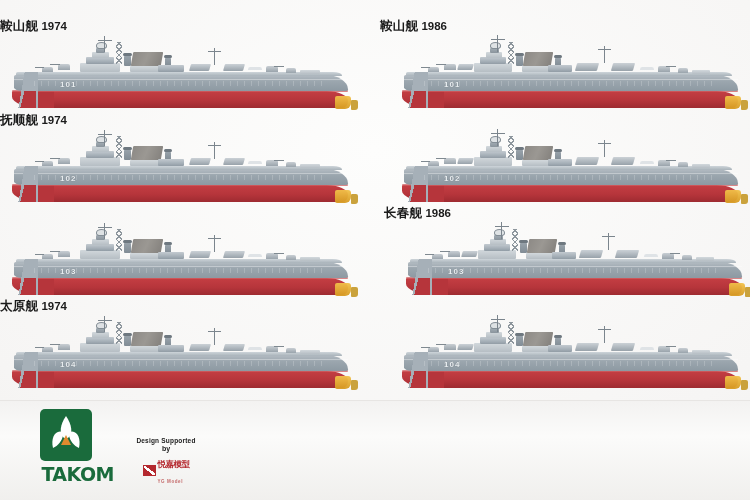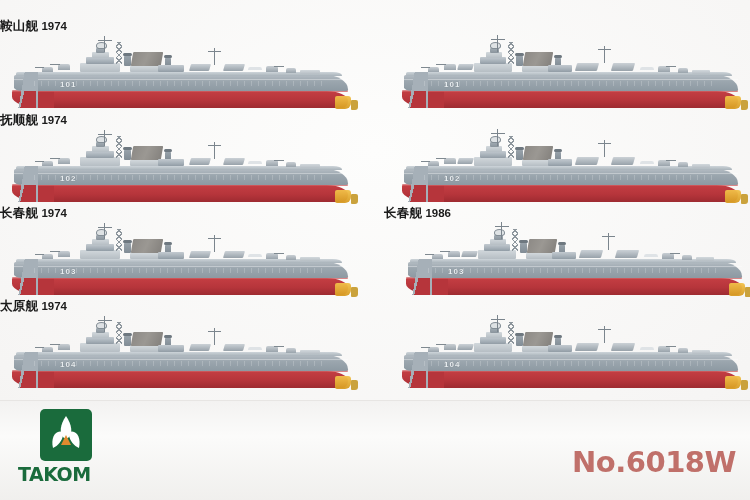--- a/index.html
+++ b/index.html
@@ -277,21 +277,21 @@
   .brand-mark {
     width: 52px; height: 52px;
     margin: 0 auto;
     background: #1a6b3c;
     border-radius: 5px;
     position: relative;
     overflow: hidden;
   }
   .brand-word {
     margin-top: 2px;
-    text-align: left;
+    text-align: right;
     font-family: "DejaVu Sans", sans-serif;
     font-weight: bold;
     font-size: 19px;
     letter-spacing: -0.5px;
     color: #1a6b3c;
   }
   .design-credit {
     position: absolute;
     left: 120px;
     top: 36px;
@@ -450,23 +450,20 @@
         <div class="yard" style="left:200px; bottom:58px; width:13px;"></div>
         <div class="boat" style="left:240px; bottom:40px; width:14px;"></div>
         <div class="gun" style="left:258px; bottom:38px; width:12px; height:6px;"></div>
         <div class="barrel" style="left:266px; bottom:43px; width:10px;"></div>
         <div class="gun" style="left:278px; bottom:37px; width:10px; height:5px;"></div>
         <div class="blk light" style="left:292px; bottom:36px; width:20px; height:4px;"></div>
       </div>
     </div>
 
     <div class="ship-cell" style="left:0px; top:205px;">
-      <div class="ship-title">
-        <span>长春舰</span><span class="year">1974</span>
-      </div>
       <div class="ship">
         <div class="hull-red"></div>
         <div class="boot-line"></div>
         <div class="hull-grey"></div>
         <div class="deck-edge"></div>
         <div class="bow"></div>
         <div class="bow-red"></div>
         <div class="plating"></div>
         <span class="pennant">103</span>
         <div class="stern-gold"></div>
@@ -540,20 +537,23 @@
         <div class="yard" style="left:200px; bottom:58px; width:13px;"></div>
         <div class="boat" style="left:240px; bottom:40px; width:14px;"></div>
         <div class="gun" style="left:258px; bottom:38px; width:12px; height:6px;"></div>
         <div class="barrel" style="left:266px; bottom:43px; width:10px;"></div>
         <div class="gun" style="left:278px; bottom:37px; width:10px; height:5px;"></div>
         <div class="blk light" style="left:292px; bottom:36px; width:20px; height:4px;"></div>
       </div>
     </div>
 
     <div class="ship-cell" style="left:380px; top:18px;">
+      <div class="ship-title">
+        <span>鞍山舰</span><span class="year">1986</span>
+      </div>
       <div class="ship right">
         <div class="hull-red"></div>
         <div class="boot-line"></div>
         <div class="hull-grey"></div>
         <div class="deck-edge"></div>
         <div class="bow"></div>
         <div class="bow-red"></div>
         <div class="plating"></div>
         <span class="pennant">101</span>
         <div class="stern-gold"></div>
@@ -730,17 +730,27 @@
         <svg width="52" height="52" viewBox="0 0 52 52" aria-hidden="true">
           <path d="M26 7 C20 16 19 24 23.5 28.5 C25 30 27 30 28.5 28.5 C33 24 32 16 26 7 Z" fill="#ffffff"></path>
           <path d="M13 39 C11 30 14 23 20 22.5 C22.5 22.5 23.5 24 23 26.5 C22 32 18 37 13 39 Z" fill="#ffffff"></path>
           <path d="M39 39 C41 30 38 23 32 22.5 C29.5 22.5 28.5 24 29 26.5 C30 32 34 37 39 39 Z" fill="#ffffff"></path>
           <path d="M26 26 L31 36 L21 36 Z" fill="#e08a2e"></path>
         </svg>
       </div>
       <div class="brand-word">TAKOM</div>
     </div>
 
-
-    <div class="kit-no">No.6018W</div>
+    <div class="design-credit">
+      <div class="l1">Design Supported</div>
+      <div class="l2">by</div>
+      <div class="ygm">
+        <span class="ygm-mark"></span>
+        <span class="ygm-txt">
+          <span class="ygm-cn">悦嘉模型</span><br>
+          <span class="ygm-en">YG Model</span>
+        </span>
+      </div>
+    </div>
+
   </div>
 
 </div>
 
 </body></html>

